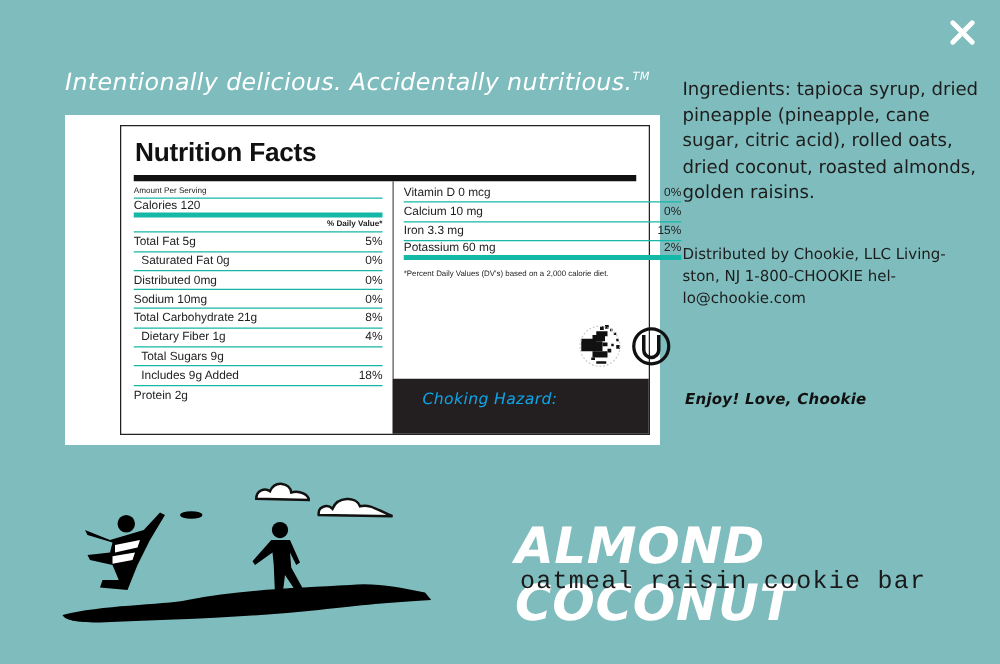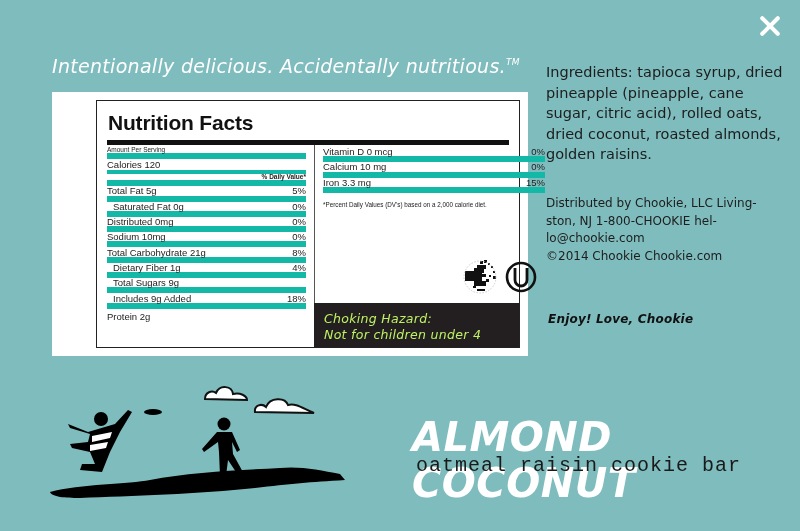--- a/index.html
+++ b/index.html
@@ -55,39 +55,39 @@
   }
   .right-col {
     position: absolute; left: 226px; top: 46px; width: 222px;
   }
   .col-divider {
     position: absolute; left: 217px; top: 44px; width: 1px; height: 158px; background: #555;
   }
   .row {
     display: flex; justify-content: space-between; align-items: center;
     font-size: 9.5px; color: #222;
-    border-bottom: 6px solid #14b8a6;
+    border-bottom: 1px solid #14b8a6;
     height: 15.3px; line-height: 15px;
   }
   .row.indent .rlabel { padding-left: 6px; }
   .row.small { font-size: 6.5px; height: 12px; line-height: 12px; }
   .row.dvhead { font-size: 6.5px; font-weight: bold; justify-content: flex-end; height: 12px; line-height: 12px; }
   .row.thick-after { border-bottom: 4px solid #14b8a6; }
   .row.noline { border-bottom: none; }
   .rlabel b { font-weight: bold; }
   .footnote {
     font-size: 6.3px; color: #222; margin-top: 8px;
   }
   .badges {
     position: absolute; left: 363px; top: 156px; width: 82px; height: 40px;
   }
   .choke-box {
     position: absolute; left: 217px; top: 202px; right: 0; bottom: 0;
-    background: #231f20; color: #bef264;
-    padding: 8px 10px;
+    background: #231f20; color: #0ea5e9;
+    padding: 8px 24px;
     font-family: "DejaVu Sans", sans-serif; font-style: italic;
     font-size: 12.5px; line-height: 16px; letter-spacing: 0.3px;
   }
 
   .ingredients {
     position: absolute; left: 546px; top: 62px; width: 240px;
     font-family: "DejaVu Sans", sans-serif;
     font-size: 14.5px; line-height: 20.5px; color: #1d1d1d;
   }
   .distributed {
@@ -185,20 +185,24 @@
         <span class="rlabel">Vitamin D 0 mcg</span>
         <span>0%</span>
       </div>
       <div class="row">
         <span class="rlabel">Calcium 10 mg</span>
         <span>0%</span>
       </div>
       <div class="row">
         <span class="rlabel">Iron 3.3 mg</span>
         <span>15%</span>
+      </div>
+      <div class="row thick-after">
+        <span class="rlabel">Potassium 60 mg</span>
+        <span>2%</span>
       </div>
       <div class="footnote">*Percent Daily Values (DV's) based on a 2,000 calorie diet.</div>
     </div>
 
     <div class="badges">
       <svg width="82" height="40" viewBox="0 0 82 40">
         <g fill="#111">
           <rect x="20" y="4" width="3" height="3"></rect>
             <rect x="24" y="3" width="3" height="3"></rect>
             <rect x="28" y="6" width="2" height="2"></rect>
@@ -219,32 +223,30 @@
         <g fill="none" stroke="#ccc" stroke-width="1" stroke-dasharray="1.5 1.5">
           <circle cx="20" cy="20" r="16"></circle>
         </g>
         <circle cx="61" cy="20" r="14" fill="none" stroke="#111" stroke-width="2.6"></circle>
         <path d="M55 11 V23 a6 6 0 0 0 12 0 V11" fill="none" stroke="#111" stroke-width="2.8"></path>
       </svg>
     </div>
 
     <div class="choke-box">
       <div>Choking Hazard:</div>
-      <div>Not for children under 4</div>
     </div>
   </div>
 </div>
 
 <div class="ingredients">Ingredients: tapioca syrup, dried pineapple (pineapple, cane sugar, citric acid), rolled oats, dried coconut, roasted almonds, golden raisins.</div>
 
 <div class="distributed">
   <div>Distributed by Chookie, LLC Living-</div>
   <div>ston, NJ   1-800-CHOOKIE   hel-</div>
   <div>lo@chookie.com</div>
-  <div>©2014 Chookie  Chookie.com</div>
 </div>
 
 <div class="enjoy">Enjoy! Love, Chookie</div>
 
 <svg class="illustration" viewBox="0 0 330 130">
 
   <path d="M10 120 C 40 112, 90 112, 110 108 C 150 100, 200 98, 240 96 C 260 94, 280 98, 300 102 L 305 108 C 270 110, 250 112, 215 116 C 160 122, 90 124, 40 126 C 25 126, 12 125, 10 120 Z" fill="#000"></path>
 
   <g>
     <path d="M165 27 C 165 20, 172 18, 176 21 C 180 12, 192 14, 193 22 C 200 20, 207 24, 207 28 Z" fill="#fff" stroke="#111" stroke-width="2"></path>

